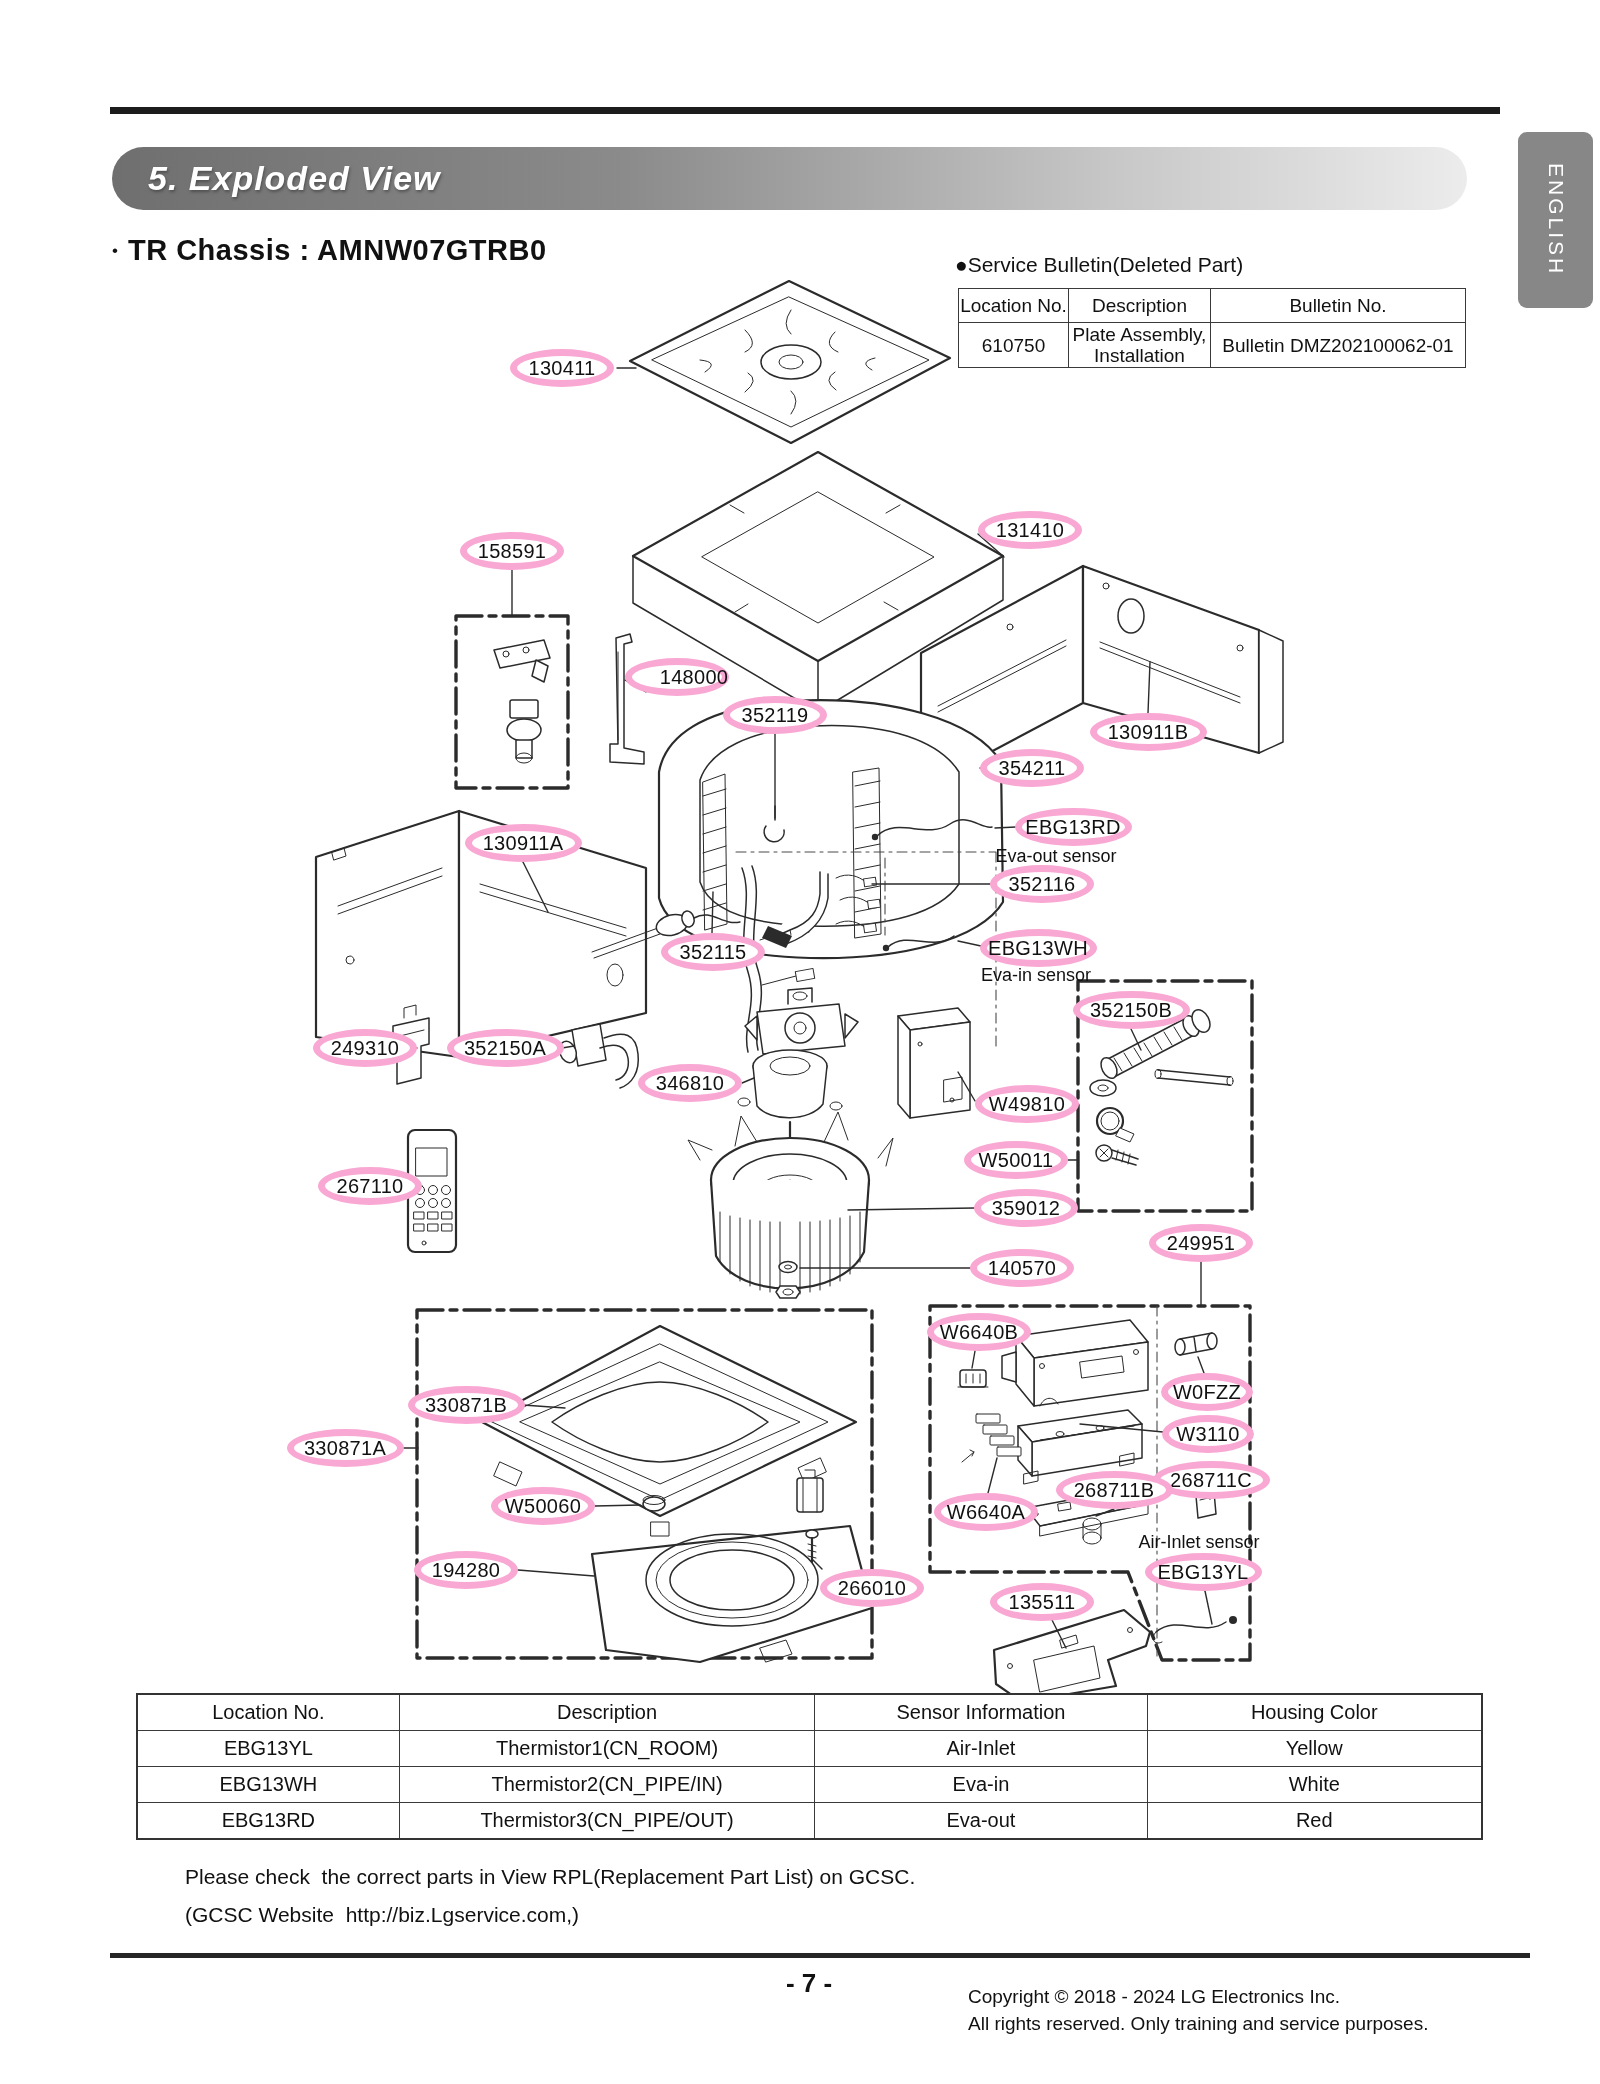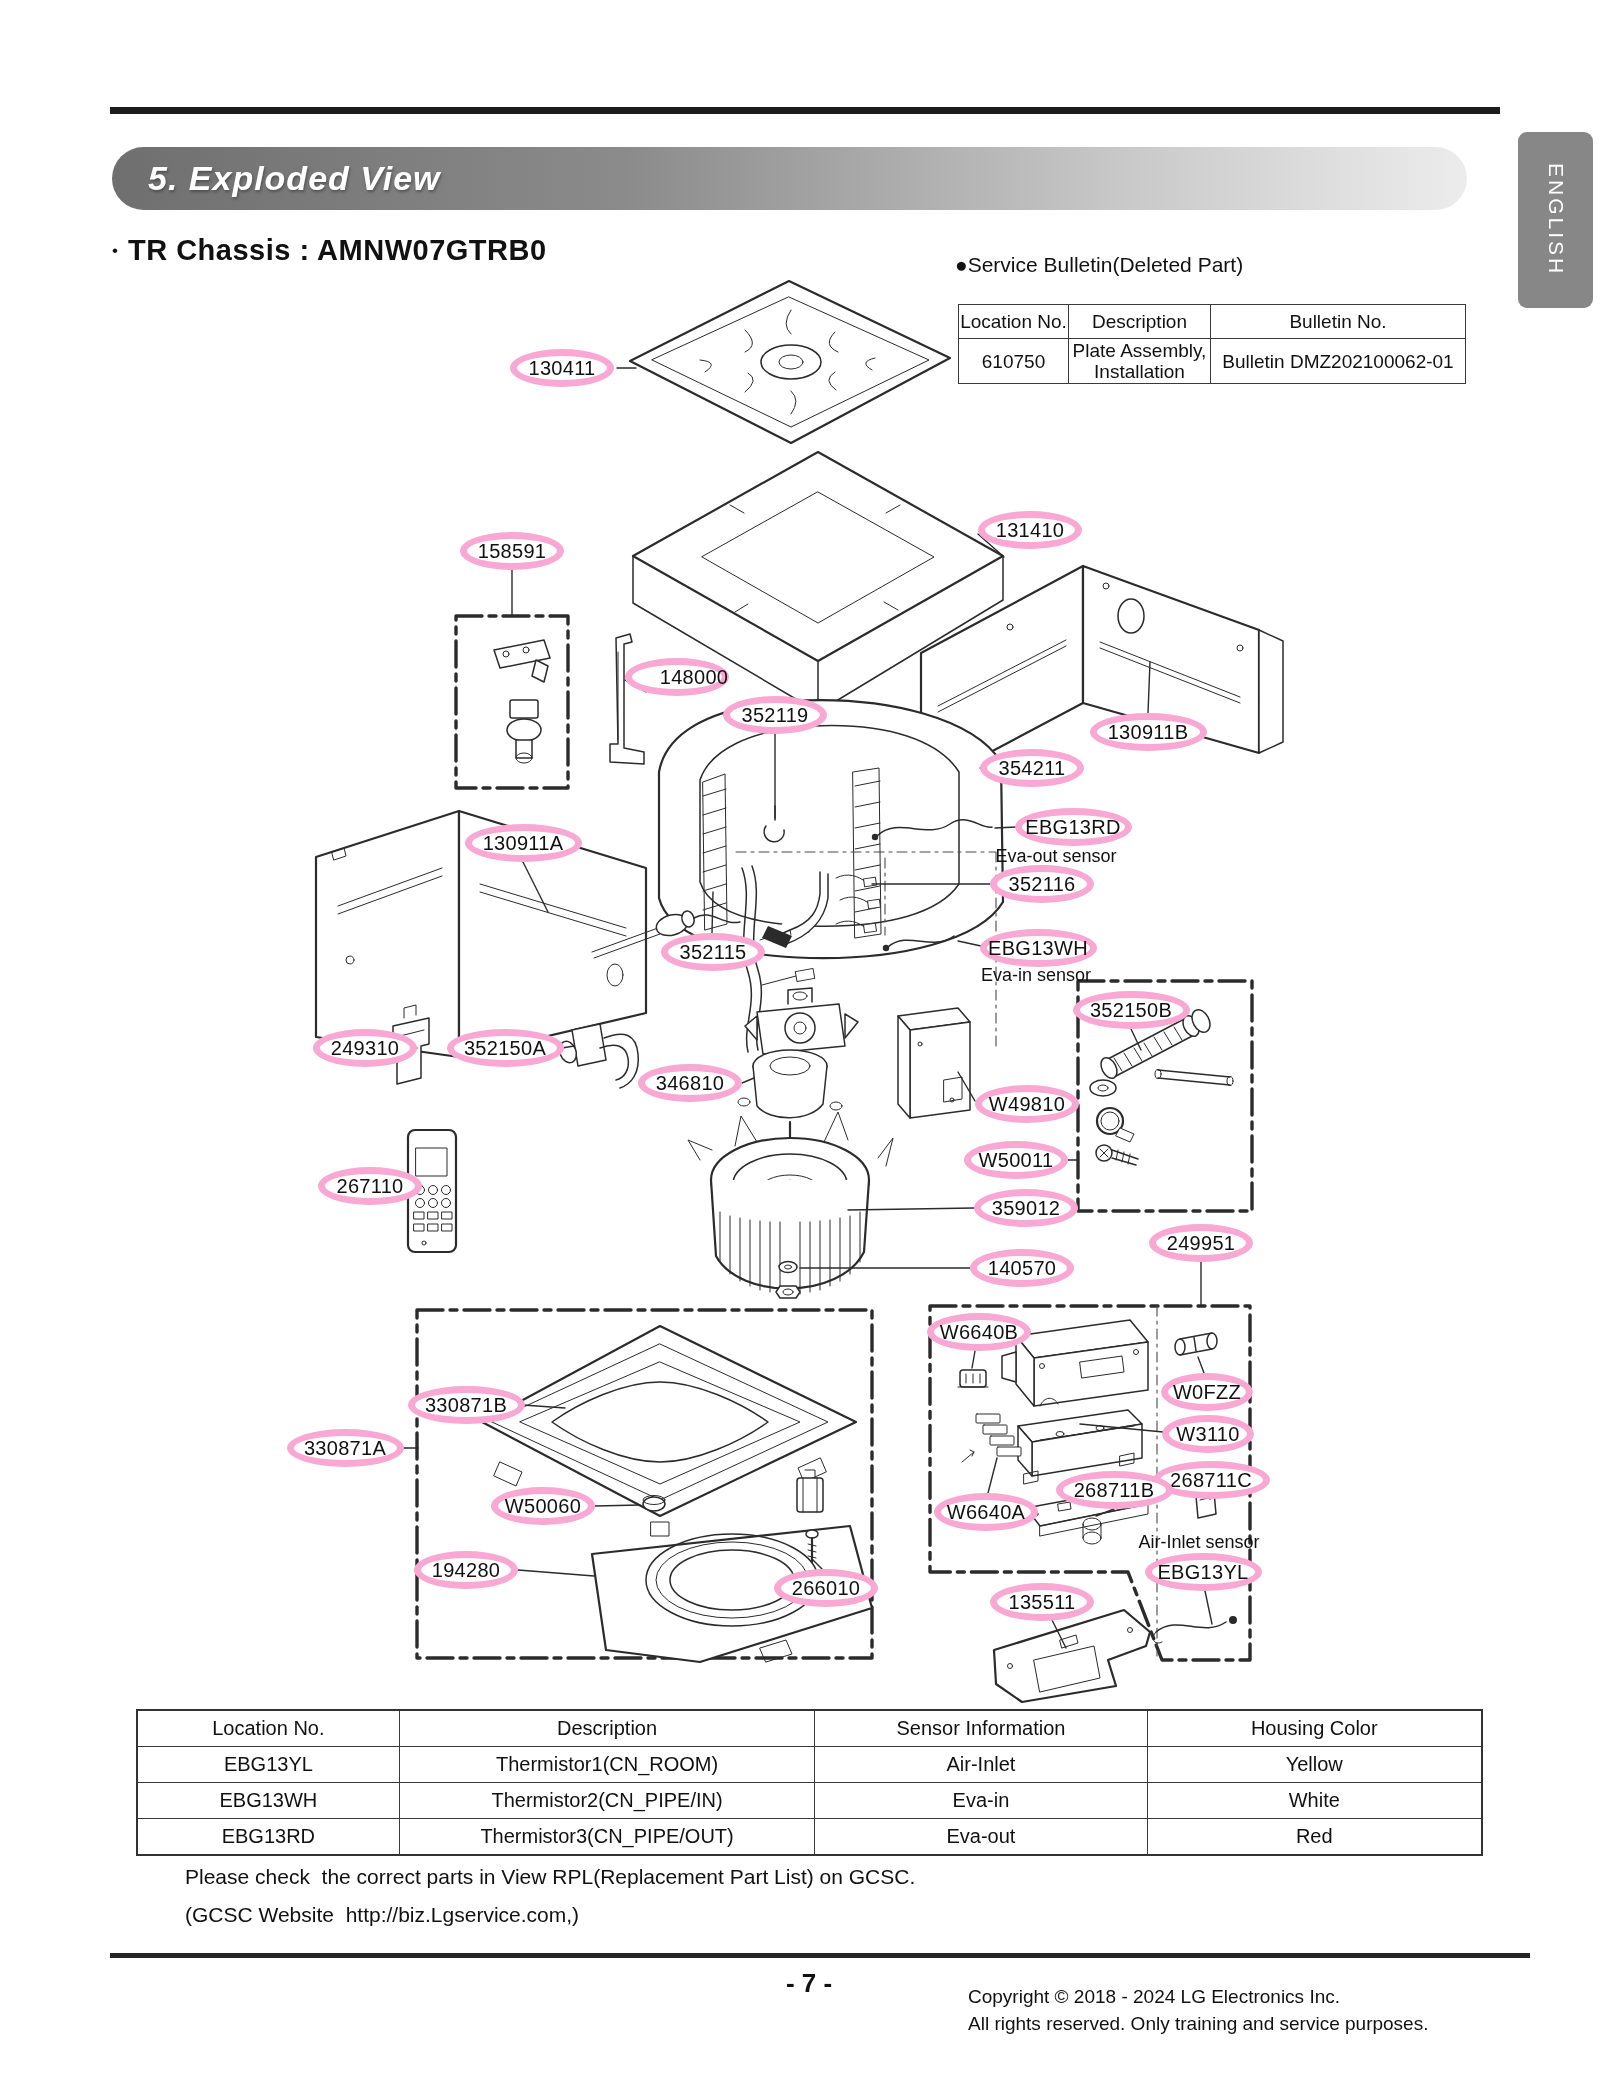--- a/index.html
+++ b/index.html
@@ -22,21 +22,21 @@
   #header-bar .title{font-size:34px;font-weight:bold;font-style:italic;color:#fff;padding-left:36px;
     text-shadow:1px 2px 3px rgba(50,50,50,.55);letter-spacing:1px;}
 
   
   #chassis-title{left:112px;top:234px;display:flex;align-items:center;}
   #chassis-title .bullet{font-size:17px;margin-right:10px;}
   #chassis-title .txt{font-size:29px;font-weight:bold;letter-spacing:.5px;}
 
   
   #sb-title{left:955px;top:253px;font-size:21px;}
-  table{border-collapse:collapse;background:#fff;margin-top:16px;}
+  table{border-collapse:collapse;background:#fff;}
   #sb-table{position:absolute;left:958px;top:288px;width:507px;table-layout:fixed;}
   #sb-table th,#sb-table td{border:1.5px solid #3a3a3a;text-align:center;font-weight:normal;
     font-size:19px;padding:0;white-space:pre-line;line-height:21px;}
   #sb-table th{height:33px;}
   #sb-table td{height:44px;}
   #sb-table col:nth-child(1){width:110px;}
   #sb-table col:nth-child(2){width:142px;}
   #sb-table col:nth-child(3){width:255px;}
 
   
@@ -443,21 +443,21 @@
     <div class="part-label" style="width: 92px; left: 1161px; top: 1373px;">W0FZZ</div>
     <div class="part-label" style="width: 92px; left: 1162px; top: 1415px;">W3110</div>
     <div class="part-label" style="width: 117px; left: 407.5px; top: 1386px;">330871B</div>
     <div class="part-label" style="width: 117px; left: 286.5px; top: 1429px;">330871A</div>
     <div class="part-label" style="width: 117px; left: 1152.5px; top: 1461px;">268711C</div>
     <div class="part-label" style="width: 117px; left: 1055.5px; top: 1471px;">268711B</div>
     <div class="part-label" style="width: 104px; left: 934px; top: 1493px;">W6640A</div>
     <div class="part-label" style="width: 104px; left: 491px; top: 1487px;">W50060</div>
     <div class="part-label" style="width: 117px; left: 1144.5px; top: 1553px;">EBG13YL</div>
     <div class="part-label" style="width: 104px; left: 414px; top: 1551px;">194280</div>
-    <div class="part-label" style="width: 104px; left: 774px; top: 1569px; text-align: right;">266010</div>
+    <div class="part-label" style="width: 104px; left: 820px; top: 1569px; text-align: right;">266010</div>
     <div class="part-label" style="width: 104px; left: 990px; top: 1583px;">135511</div>
     <div class="annotation" style="left: 1056px; top: 856px;">Eva-out sensor</div>
     <div class="annotation" style="left: 1036px; top: 975px;">Eva-in sensor</div>
     <div class="annotation" style="left: 1199px; top: 1542px;">Air-Inlet sensor</div>
   </div>
 
 <table id="sensor-table">
   <colgroup>
       <col>
       <col>

